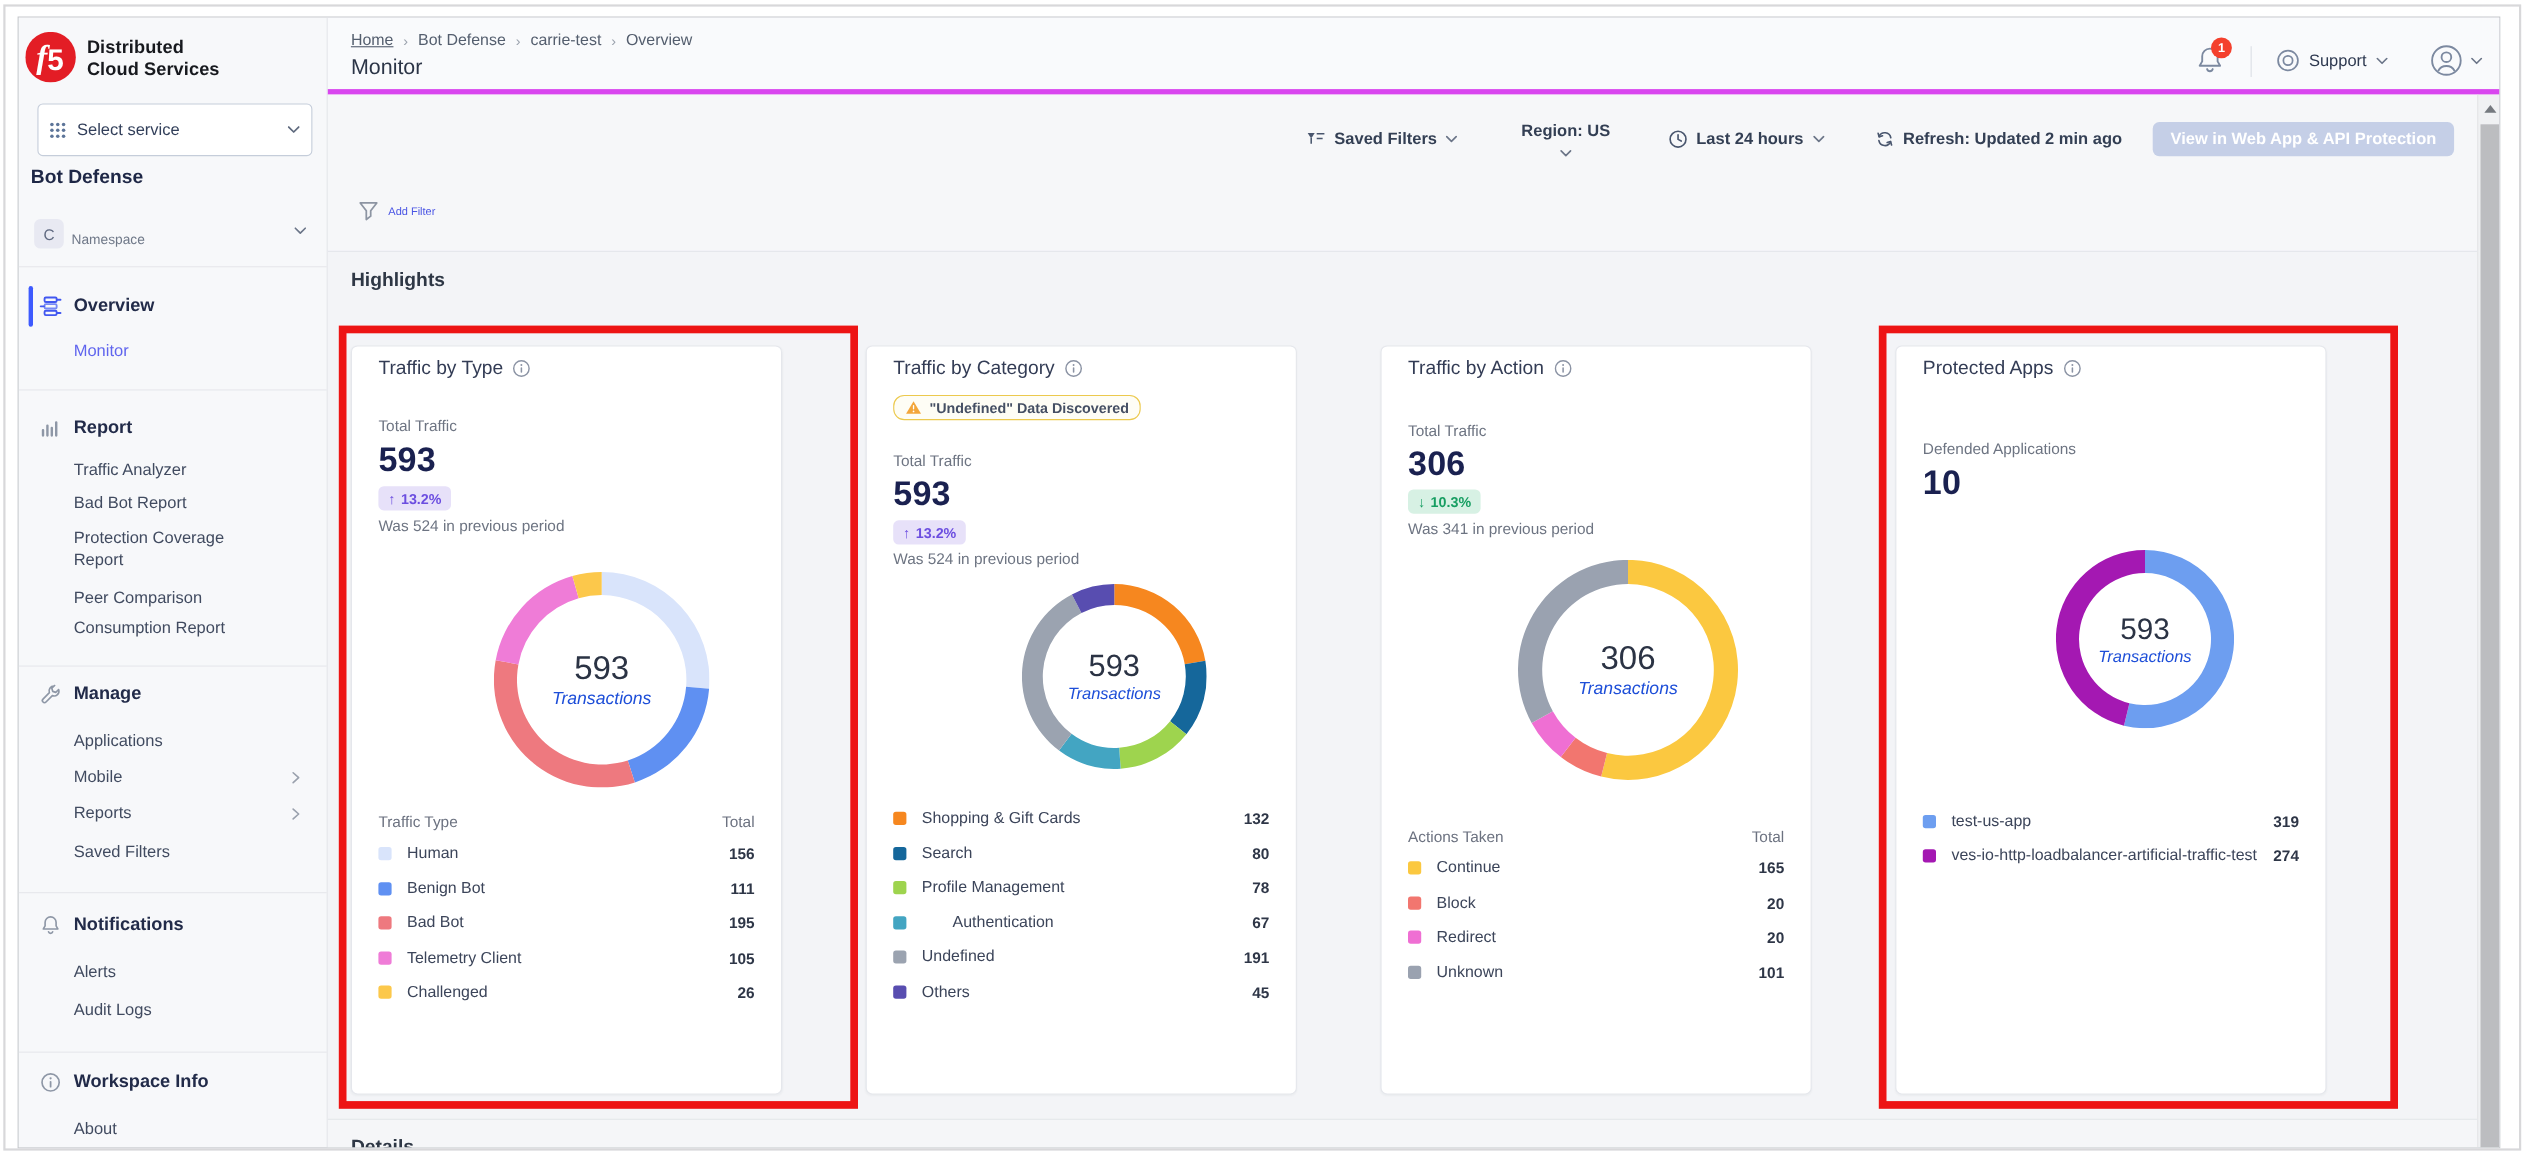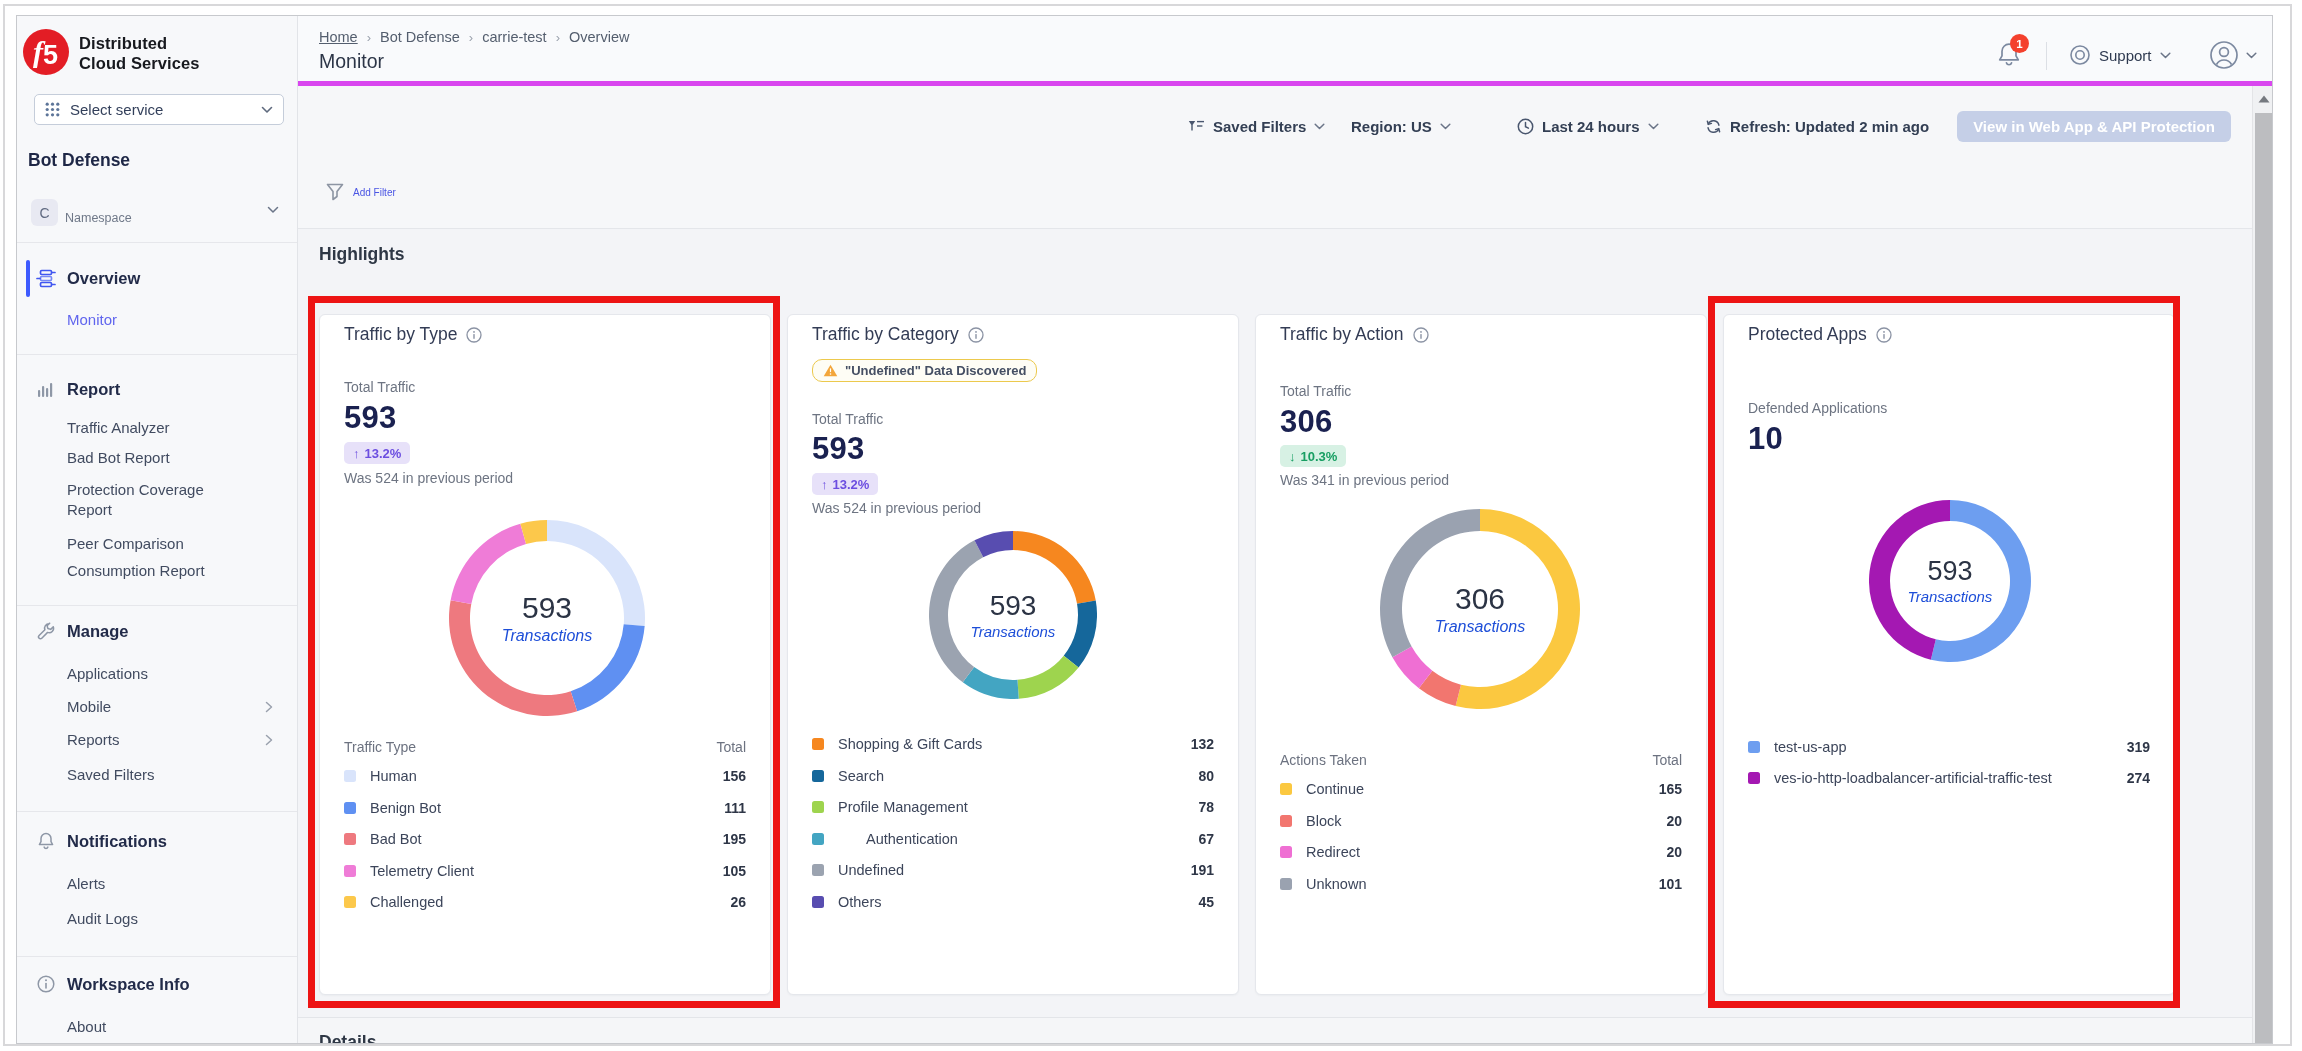--- a/index.html
+++ b/index.html
@@ -13,21 +13,21 @@
   
   .app { position:absolute; left:16px; top:15px; width:2257px; height:1029px;
     border:1px solid #c7c9cd; background:#f9fafc; overflow:hidden; }
 
   
   .sidebar { position:absolute; left:0; top:0; width:281px; height:100%;
     background:#f7f8fa; border-right:1px solid #e2e4e8; }
   .logo-circle { position:absolute; left:6px; top:13px; width:46px; height:46px; }
   .brand-name { position:absolute; left:62px; top:17px; font-size:16.5px; font-weight:800;
     color:#17191e; line-height:20px; letter-spacing:.1px; }
-  .select-box { position:absolute; left:17px; top:78px; width:250px; height:31px;
+  .select-box { position:absolute; left:17px; top:78px; width:250px; height:48px;
     background:#ffffff; border:1px solid #c5cdda; border-radius:5px; display:flex;
     align-items:center; padding:0 10px; cursor:pointer; }
   .select-box .grid-icon { margin-right:10px; display:flex; }
   .select-box .sel-label { font-size:15px; color:#323f5a; font-weight:500; flex:1; }
   .product-title { position:absolute; left:11px; top:134px; font-size:17.5px; font-weight:700; color:#1e2746; }
   .ns-box { position:absolute; left:14px; top:183px; width:27px; height:27px; background:#e8e9f2;
     border-radius:6px; display:flex; align-items:center; justify-content:center;
     font-size:14px; color:#5f6980; font-weight:500; }
   .ns-label { position:absolute; left:48px; top:195px; font-size:12.5px; color:#6f7888; }
   .ns-chev { position:absolute; left:250px; top:190px; }
@@ -66,36 +66,36 @@
   .band-filters { position:absolute; left:281px; top:70px; width:1954px; height:142px; background:#f6f7f9; }
   .band-main { position:absolute; left:281px; top:212px; width:1954px; height:789px; border-top:1px solid #e4e6ea; background:#f3f4f7; }
   .band-details { position:absolute; left:281px; top:1001px; width:1954px; height:28px;
     background:#f5f6f8; border-top:1px solid #e3e5e9; }
 
   
   .tb-group { position:absolute; top:25px; height:31px; display:flex; align-items:center;
     gap:8px; cursor:pointer; }
   .tb-label { font-size:15px; color:#333f54; font-weight:600; white-space:nowrap; }
   .g-savedfilters { left:890px; }
-  .g-region { left:1053px; }
+  .g-region { left:1085px;flex-direction:column; }
   .g-time { left:1219px; }
   .g-refresh { left:1407px; }
   .view-btn { position:absolute; left:1659px; top:25px; width:274px; height:31px;
     background:#c5cfe7; border:none; border-radius:6px; color:#ffffff; font-size:15px;
     font-weight:600; font-family:"Liberation Sans",sans-serif; cursor:default; }
   .addfilter { position:absolute; left:28px; top:97px; display:flex; align-items:center;
     gap:9px; cursor:pointer; }
   .addfilter-label { font-size:10px; color:#4a55e4; font-weight:500; }
 
   .sec-title { font-size:17.5px; font-weight:600; color:#2e3745; }
   .highlights-title { position:absolute; left:21px; top:15px; }
   .details-title { position:absolute; left:21px; top:14px; }
 
   
-  .card { position:absolute; top:85px; width:452px; height:681px; background:#ffffff;
+  .card { position:absolute; top:85px; width:392px; height:681px; background:#ffffff;
     border:1px solid #e5e7ec; border-radius:6px; box-shadow:0 1px 2px rgba(30,40,60,.04); }
   .card-0 { left:21px; } .card-1 { left:489px; } .card-2 { left:957px; } .card-3 { left:1425px; }
   .card-title-row { position:absolute; left:24px; top:9px; display:flex; align-items:center; gap:9px; }
   .card-title { font-size:17.5px; font-weight:500; color:#333c55; }
   .warn-pill { position:absolute; left:24px; top:44px; height:23px; display:inline-flex;
     align-items:center; gap:7px; padding:0 10px; background:#fefdf5; border:1.5px solid #ecc94d;
     border-radius:10px; }
   .warn-pill .warn-text { font-size:13px; font-weight:600; color:#454f63; }
   .stat-label { position:absolute; left:24px; font-size:14px; color:#6d7482; }
   .stat-value { position:absolute; left:24px; font-size:31px; font-weight:700; color:#1a2150;

